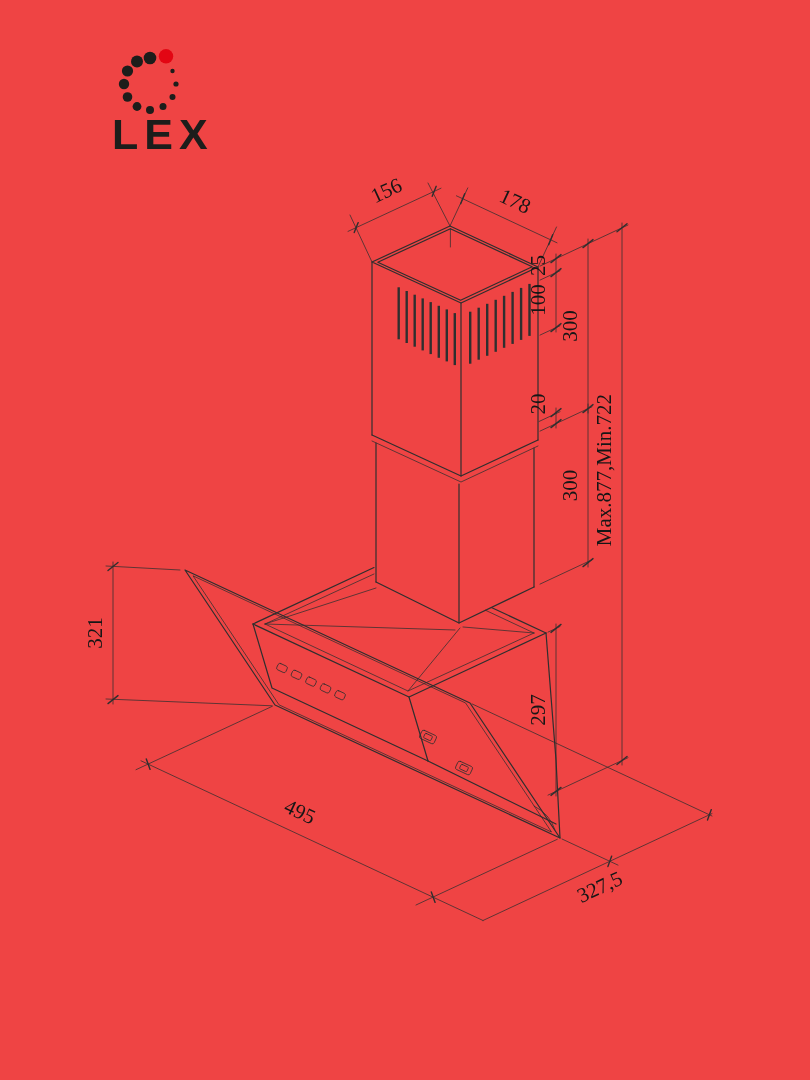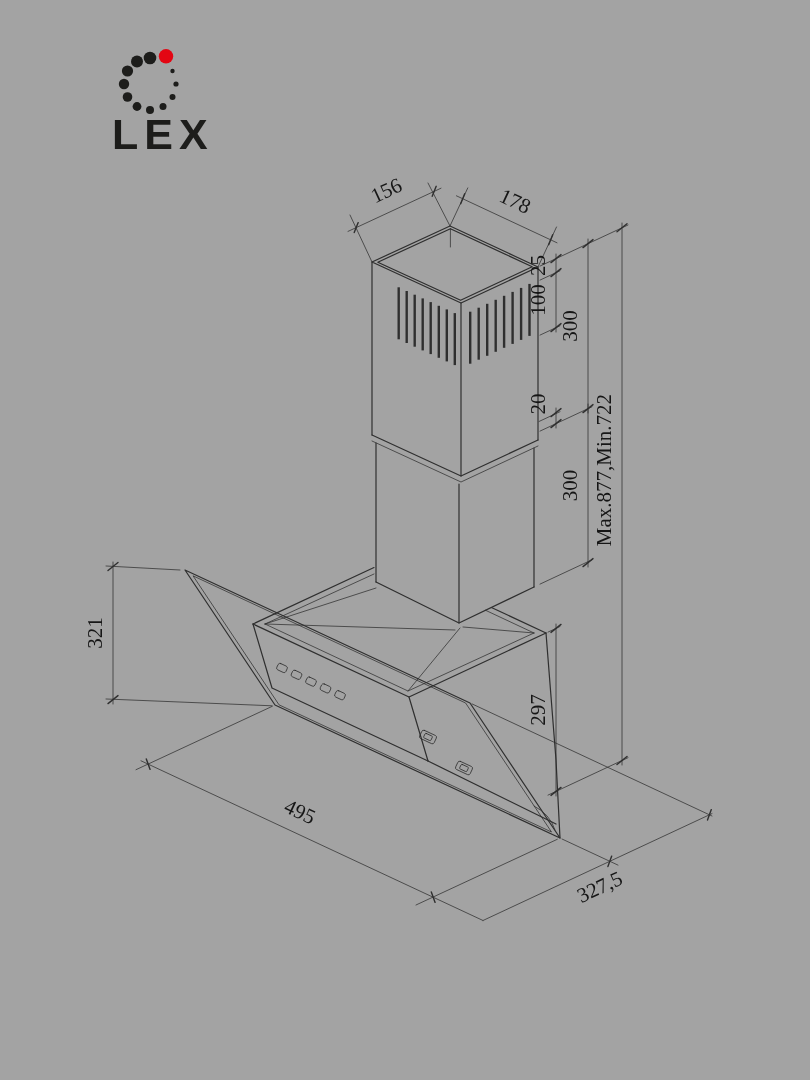--- a/index.html
+++ b/index.html
@@ -1,16 +1,16 @@
 <!DOCTYPE html>
 <html><head>
 <meta charset="utf-8">
 <style>
   html,body{margin:0;padding:0;background:#ffffff;}
-  .page{position:relative;width:810px;height:1080px;background:#a3a3a3;overflow:hidden;
+  .page{position:relative;width:810px;height:1080px;background:#ef4444;overflow:hidden;
         font-family:"Liberation Sans",sans-serif;}
   svg{position:absolute;left:0;top:0;}
   .outline{fill:none;stroke:#2f2f2f;stroke-width:1.2;stroke-linejoin:round;stroke-linecap:round;}
   .thin{fill:none;stroke:#2f2f2f;stroke-width:0.75;stroke-linecap:round;}
   .slot{stroke:#2f2f2f;stroke-width:2.4;stroke-linecap:butt;}
   .tick{stroke:#2f2f2f;stroke-width:1.4;stroke-linecap:round;}
   .dimtext{font-family:"Liberation Serif",serif;font-size:21px;fill:#161616;}
   .logotext{font-family:"Liberation Sans",sans-serif;font-weight:bold;font-size:43px;
             letter-spacing:6px;fill:#1d1d1b;}
 </style>

